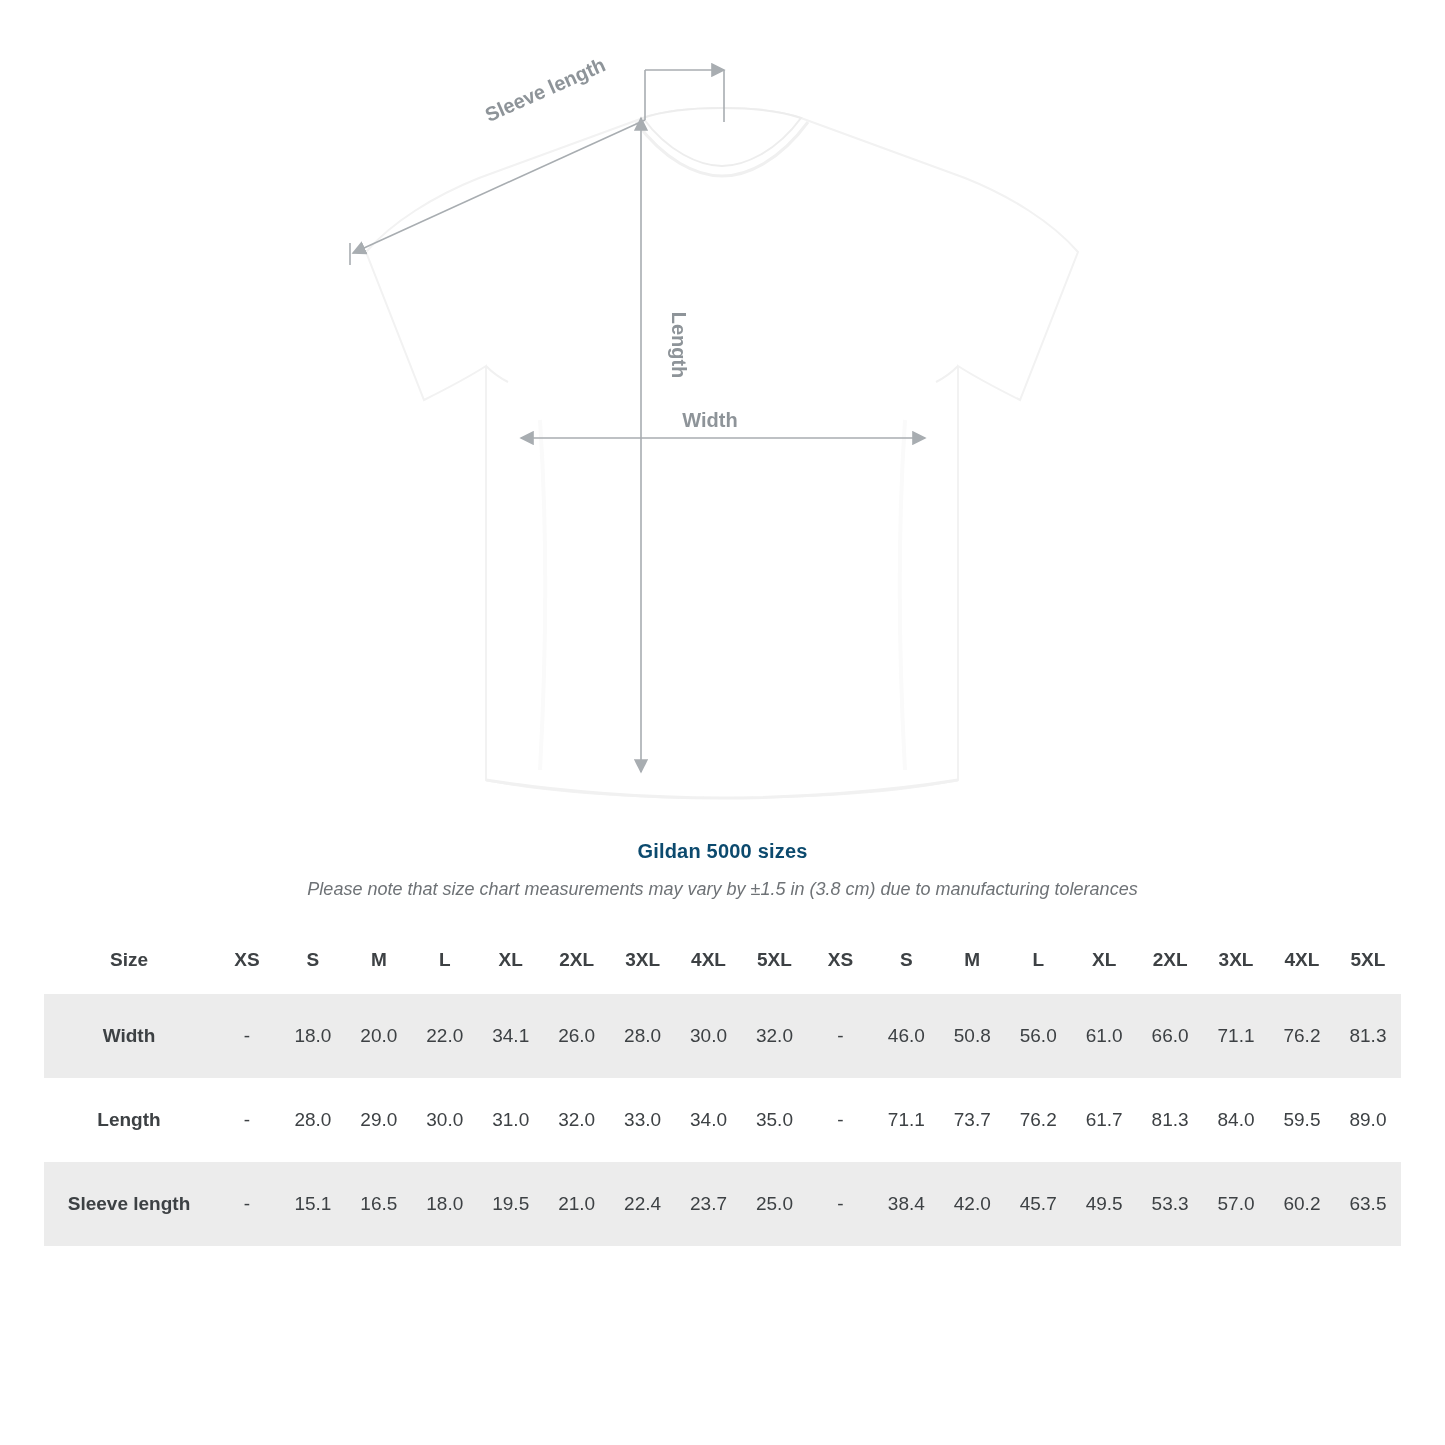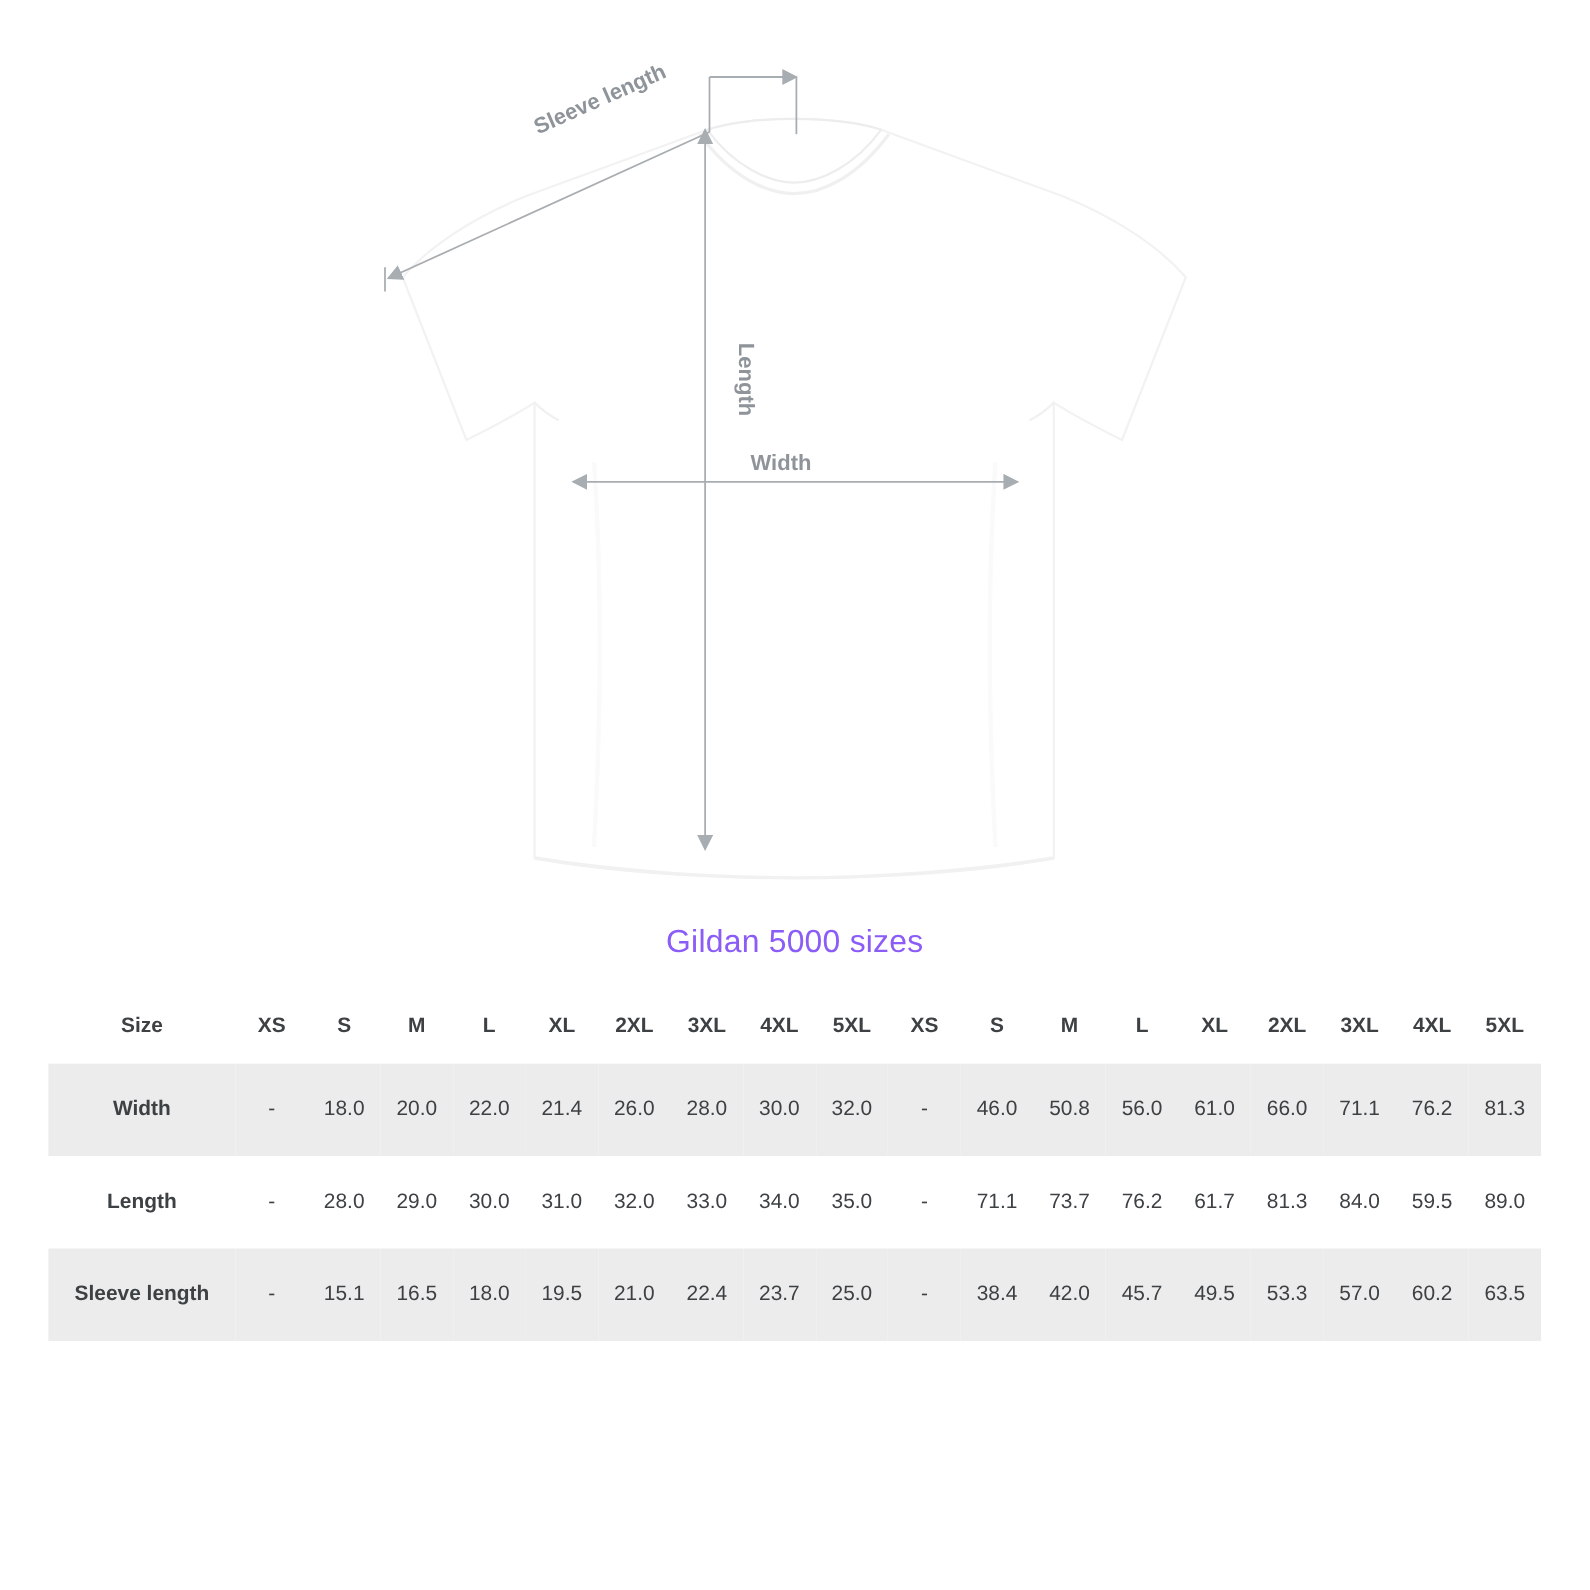--- a/index.html
+++ b/index.html
@@ -31,23 +31,23 @@
   .illustration svg {
     display: block;
   }
 
   
   .title-block {
     text-align: center;
     margin-top: 10px;
   }
   .chart-title {
-    font-size: 29px;
-    font-weight: normal;
-    color: #8b5cf6;
+    font-size: 20px;
+    font-weight: bold;
+    color: #0c4a6e;
     letter-spacing: 0.2px;
   }
   .chart-note {
     font-size: 18px;
     font-style: italic;
     color: #6e7276;
     margin-top: 16px;
   }
 
   
@@ -171,20 +171,21 @@
 
       <g>
         <line x1="521" y1="438" x2="925" y2="438" stroke="#a8adb1" stroke-width="1.6" marker-start="url(#arrTail)" marker-end="url(#arrHead)"></line>
         <text x="710" y="427" font-family="Liberation Sans, sans-serif" font-size="20" font-weight="bold" fill="#8e9499" text-anchor="middle">Width</text>
       </g>
     </svg>
   </div>
 
   <div class="title-block">
     <div class="chart-title">Gildan 5000 sizes</div>
+    <div class="chart-note">Please note that size chart measurements may vary by ±1.5 in (3.8 cm) due to manufacturing tolerances</div>
   </div>
 
   <div class="table-wrap">
     <table class="size-chart">
       <colgroup>
         <col class="labelcol">
         <col span="9">
         <col span="9">
       </colgroup>
       <tbody>
@@ -210,21 +211,21 @@
           <td>4XL</td>
           <td>5XL</td>
         </tr>
 
         <tr class="row-odd">
           <td class="rowlabel">Width</td>
           <td>-</td>
           <td>18.0</td>
           <td>20.0</td>
           <td>22.0</td>
-          <td>21.4</td>
+          <td>34.1</td>
           <td>26.0</td>
           <td>28.0</td>
           <td>30.0</td>
           <td>32.0</td>
           <td>-</td>
           <td>46.0</td>
           <td>50.8</td>
           <td>56.0</td>
           <td>61.0</td>
           <td>66.0</td>

